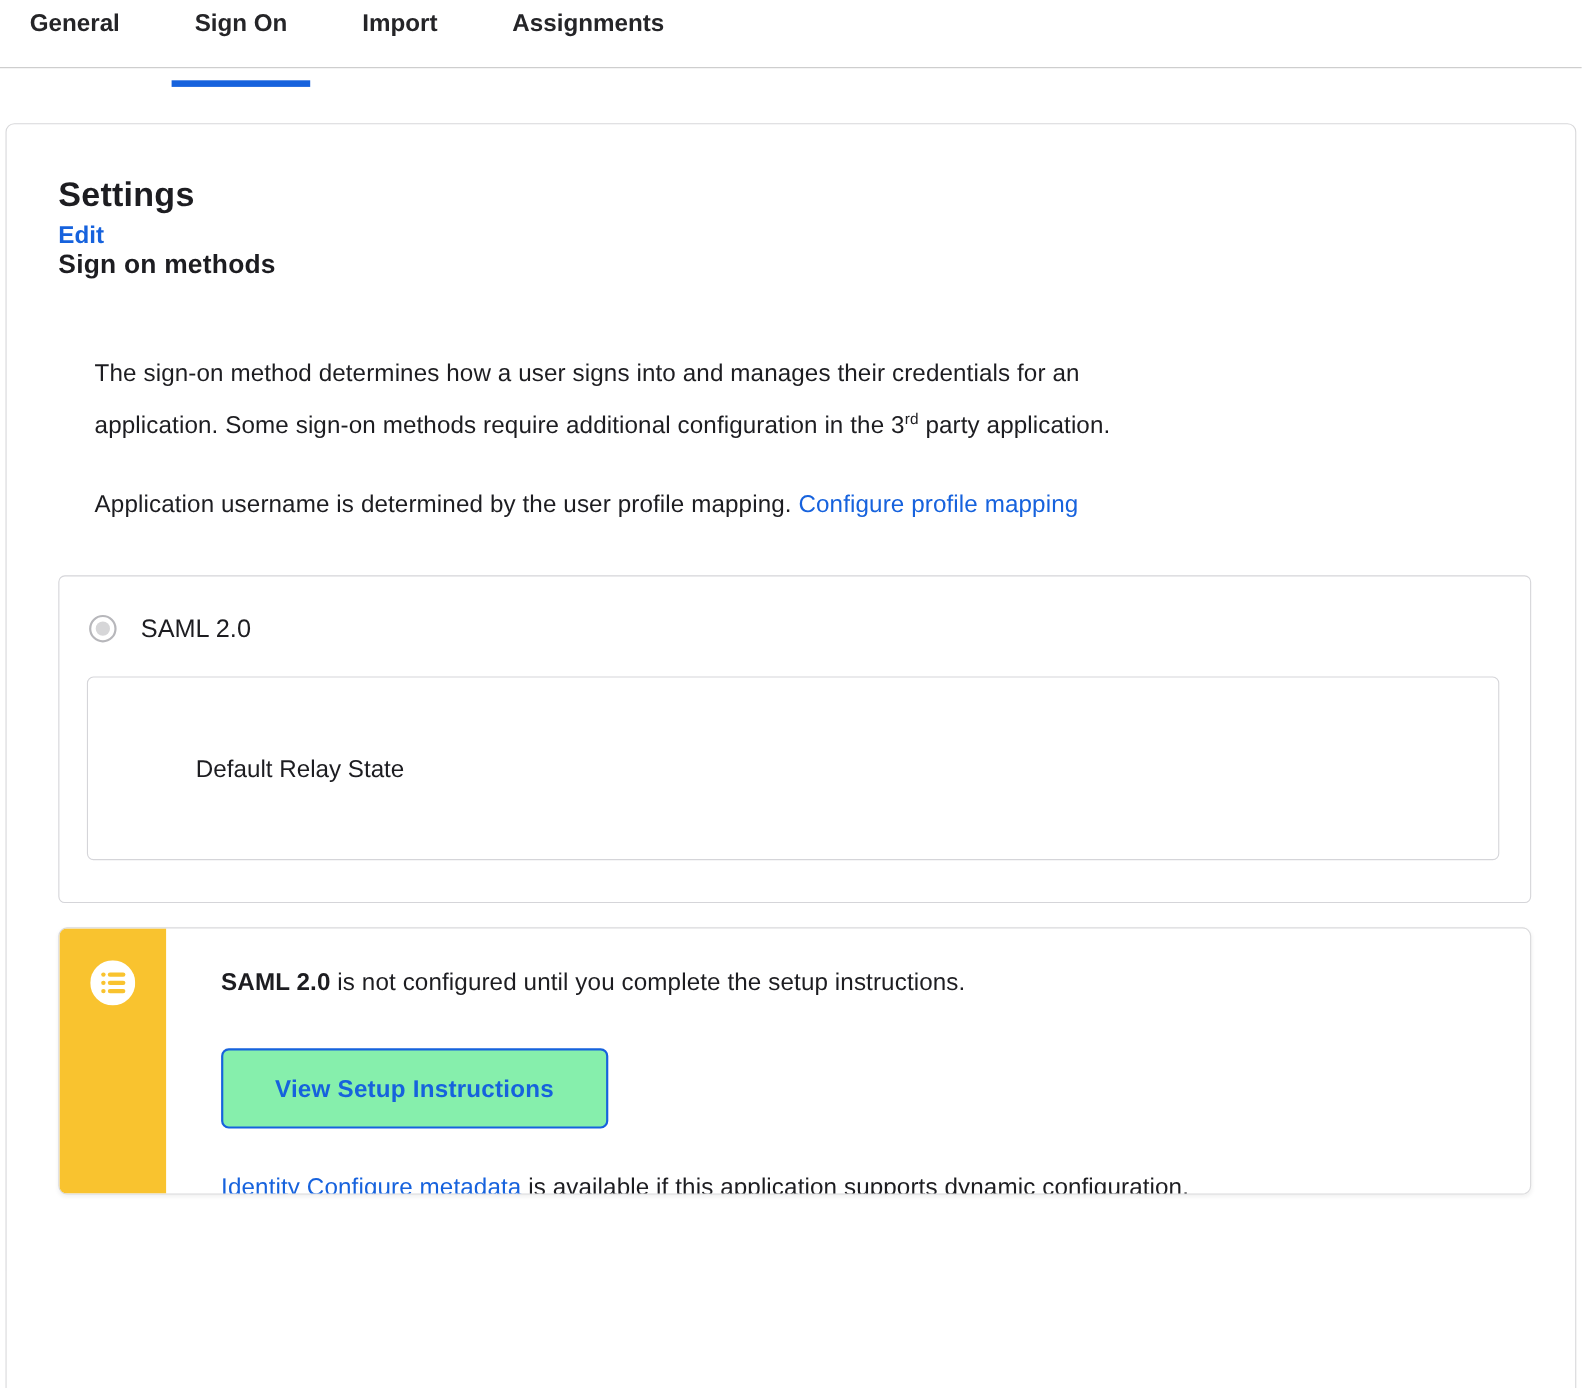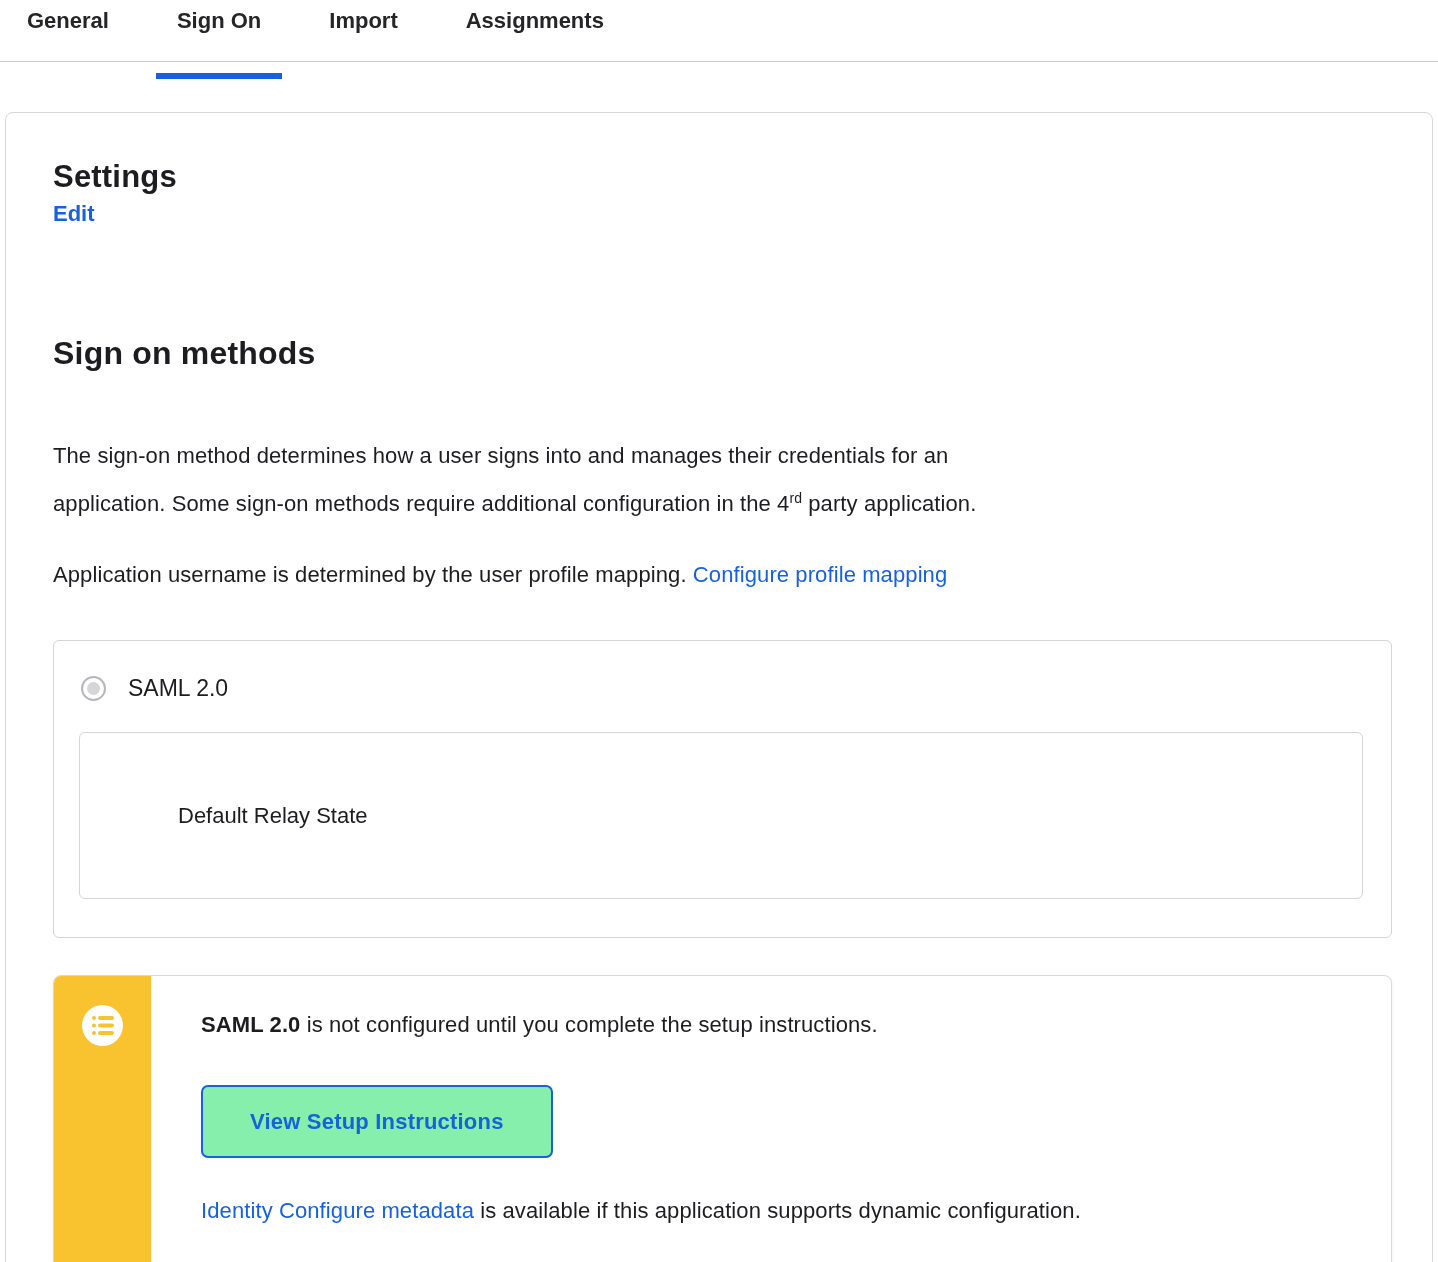--- a/index.html
+++ b/index.html
@@ -64,31 +64,31 @@
   .edit-link {
     font-size: 22px;
     font-weight: 700;
     color: #1662dd;
     text-decoration: none;
     cursor: pointer;
     margin-top: 6px;
   }
 
   .section-heading {
-    margin-top: 108px;
-    font-size: 32px;
+    font-size: 24px;
     font-weight: 700;
     letter-spacing: 0.2px;
   }
 
   .body-text {
     font-size: 22px;
     line-height: 48px;
     color: #1d1d21;
     letter-spacing: 0.1px;
+    margin-left: 33px;
   }
   .para-1 { margin-top: 60px; }
   .para-2 { margin-top: 23px; }
   sup.ordinal {
     font-size: 14px;
     vertical-align: super;
     line-height: 0;
   }
   .inline-link {
     color: #1662dd;
@@ -143,22 +143,22 @@
     padding-left: 98px;
   }
   .field-label {
     font-size: 22px;
     color: #1d1d21;
   }
 
   
   .notice-box {
     position: relative;
-    margin-top: 37px;
-    height: 331px;
+    margin-top: 22px;
+    height: 243px;
     border: 1px solid #d9d9db;
     border-radius: 8px;
     overflow: hidden;
     background: #fff;
     box-shadow: 0 2px 4px rgba(0,0,0,0.06);
   }
   .notice-band {
     position: absolute;
     left: 0; top: 0; bottom: 0;
     width: 97px;
@@ -219,21 +219,21 @@
 
   <div class="card-header">
     <div class="card-title">Settings</div>
     <a class="edit-link">Edit</a>
   </div>
 
   <div class="section-heading">Sign on methods</div>
 
   <div class="body-text para-1">
     <div>The sign-on method determines how a user signs into and manages their credentials for an</div>
-    <div><span>application. Some sign-on methods require additional configuration in the 4</span><sup class="ordinal">rd</sup><span> party application.</span></div>
+    <div><span>application. Some sign-on methods require additional configuration in the 3</span><sup class="ordinal">rd</sup><span> party application.</span></div>
   </div>
 
   <div class="body-text para-2"><span>Application username is determined by the user profile mapping. </span><a class="inline-link">Configure profile mapping</a></div>
 
   <div class="method-box">
     <div class="radio-row">
       <div class="radio">
         <div class="radio-dot"></div>
       </div>
       <div class="radio-label">SAML 2.0</div>

